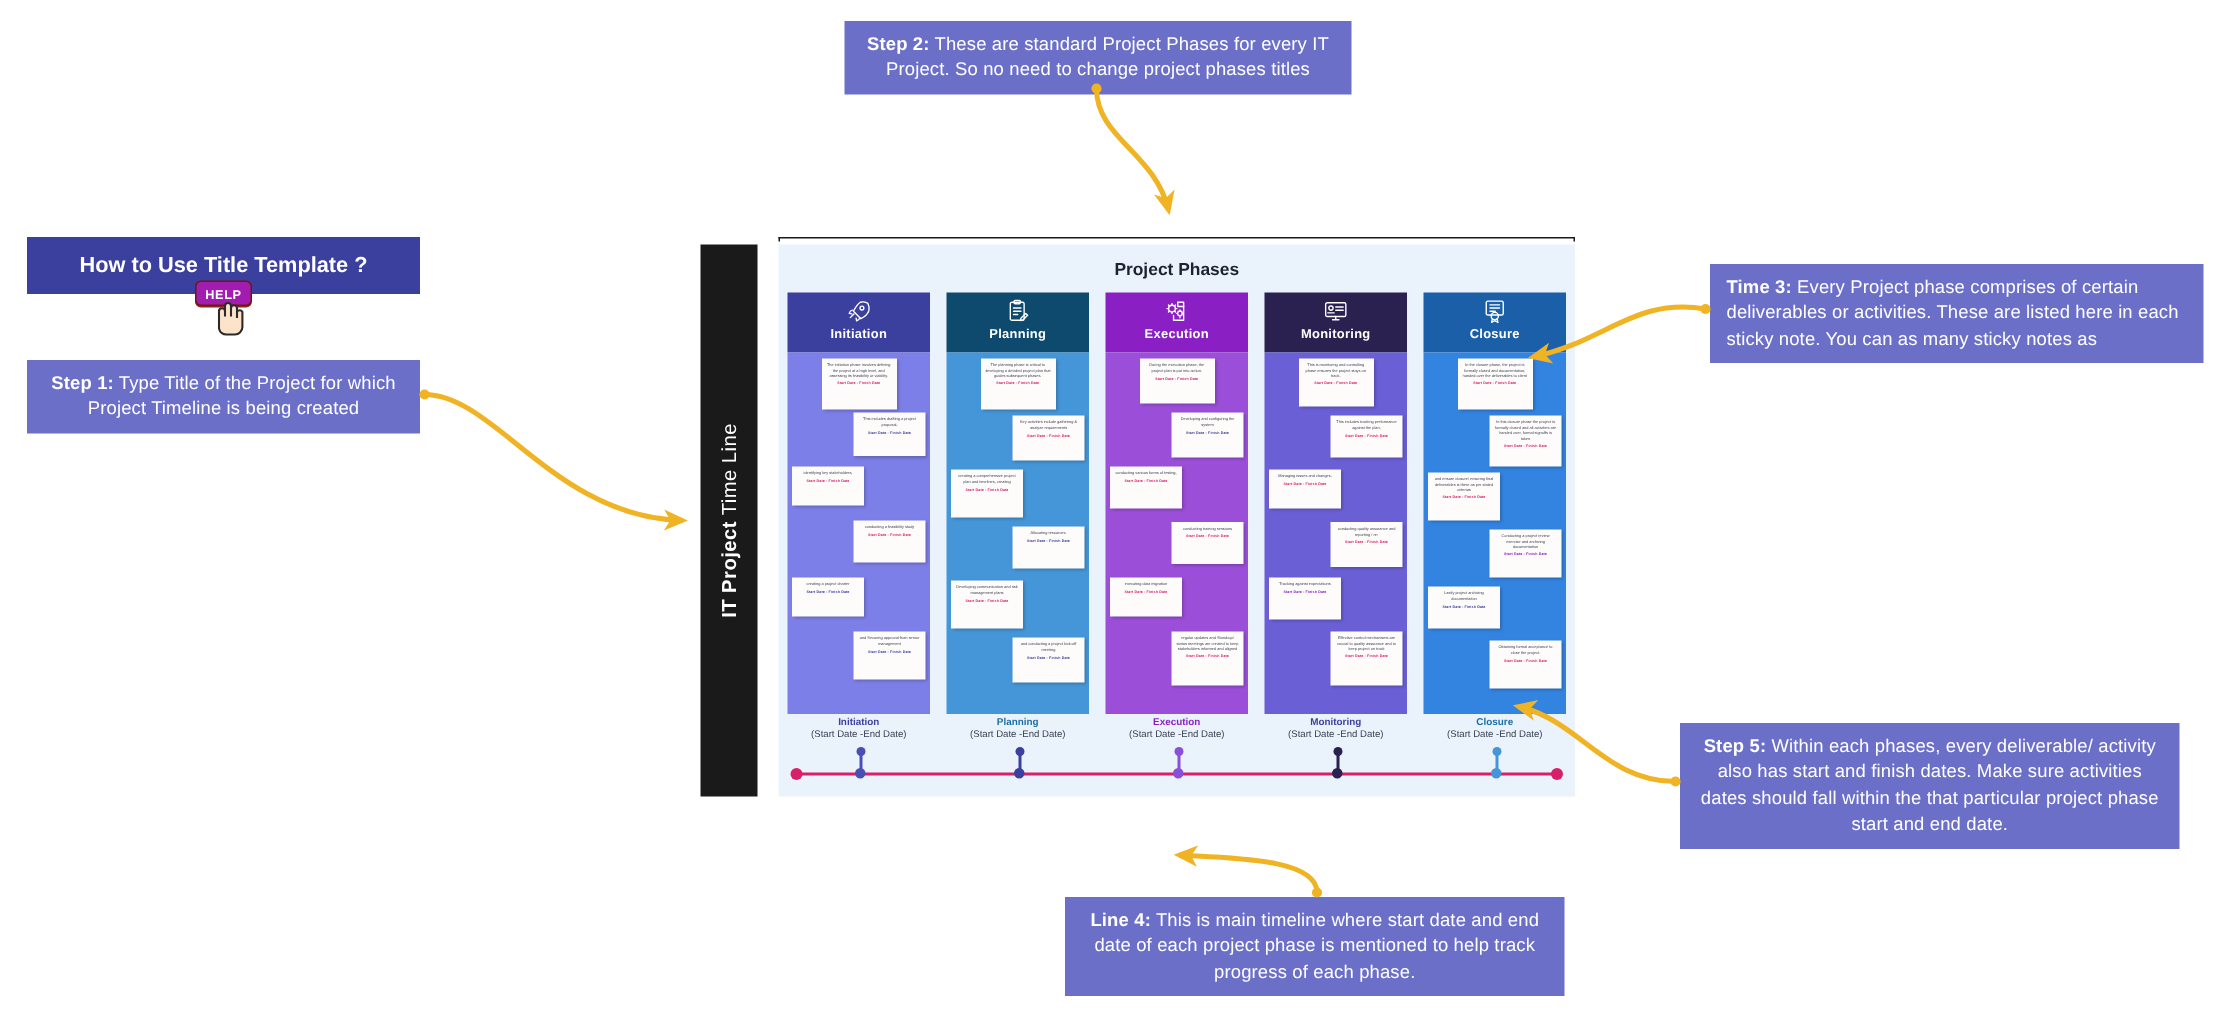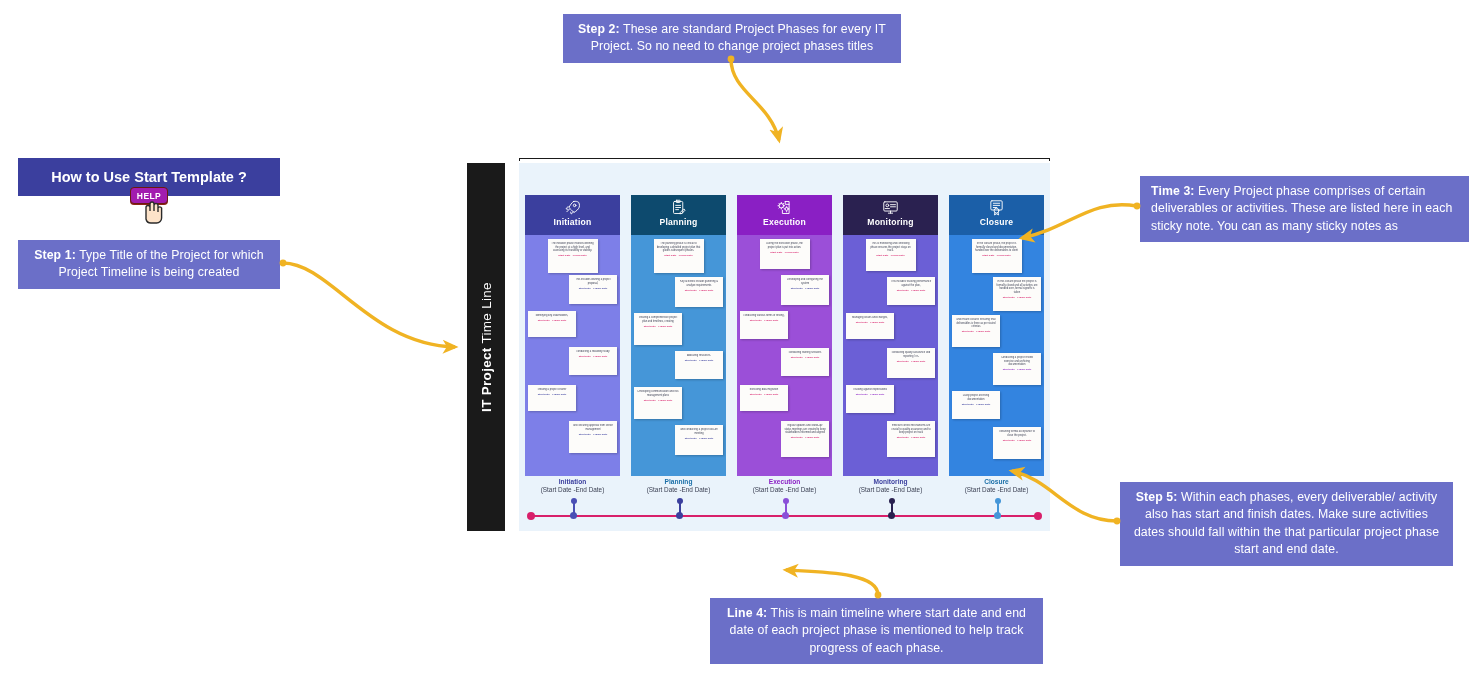--- a/index.html
+++ b/index.html
@@ -131,21 +131,21 @@
     font-size:11.2px; font-weight:bold; color:#1d2230;
   }
 
   
   #arrows{ position:absolute; left:0; top:0; width:1476px; height:677px; pointer-events:none; }
 </style>
 </head>
 <body>
 
 <div id="help-box">
-  <span>How to Use Start Template ?</span>
+  <span>How to Use Title Template ?</span>
 </div>
 <div id="help-btn">
   <span>HELP</span>
 </div>
 <div id="help-cursor">
   <svg viewBox="0 0 30 30" width="30" height="30">
     <path d="M9 20 L9 10.5 a2 2 0 0 1 4 0 L13 14 L13 7 a2 2 0 0 1 4 0 L17 14 L17 8.5 a2 2 0 0 1 4 0 L21 15 L21 11 a2 2 0 0 1 3.6 0 L24.6 21 a5 5 0 0 1 -5 5 L14 26 a5 5 0 0 1 -5 -4 Z" fill="#fde3c9" stroke="#2b2b2b" stroke-width="1.4"></path>
   </svg>
 </div>
 
@@ -178,20 +178,21 @@
 <div id="board">
 
   <div id="sidebar">
     <div id="sidebar-label">
       <span class="b">IT Project</span>
       <span class="l">Time Line</span>
     </div>
   </div>
 
   <div id="canvas">
+    <div id="board-title">Project Phases</div>
 
     <div id="columns">
         <div class="column">
           <div class="col-head" style="background: rgb(59, 63, 158);">
             <div class="col-icon">
               <svg width="17" height="17" viewBox="0 0 24 24" fill="none" stroke="#fff" stroke-width="1.3" stroke-linecap="round" stroke-linejoin="round">
                 <path d="M13.5 3.5c3.5-1 6 .5 7 1 .5 1 2 3.5 1 7-1 3-4.5 6-7.5 7.5l-3.5-3.5-3.5-3.5C8.5 9 11 5 13.5 3.5z"></path>
                 <circle cx="15" cy="9" r="1.8"></circle>
                 <path d="M7.5 14.5 4 18"></path>
                 <path d="M6 11c-1.5.3-2.5 1.3-3 3l2.5.5"></path>

